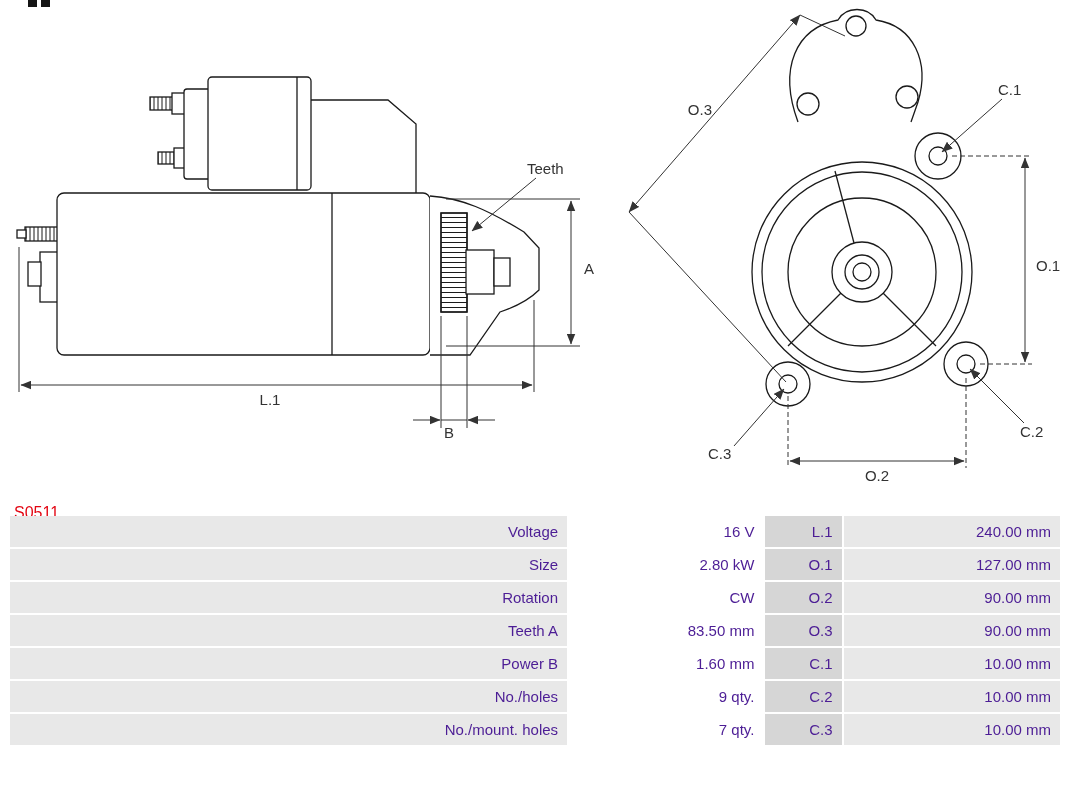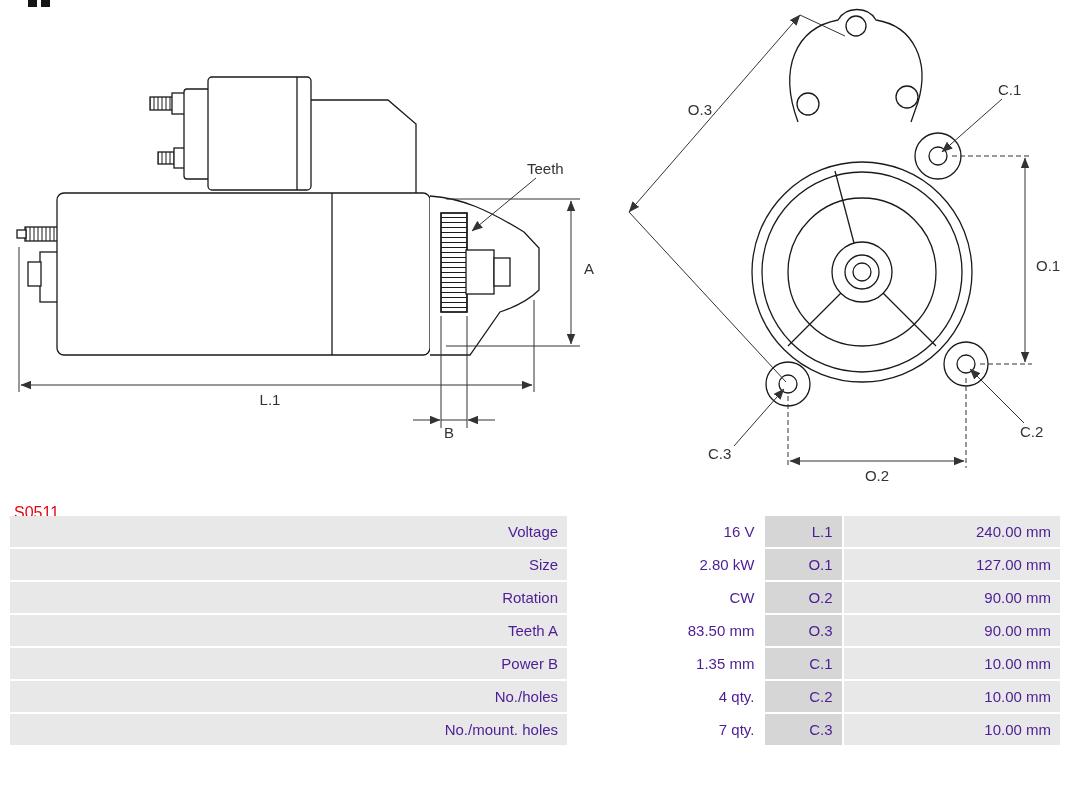--- a/index.html
+++ b/index.html
@@ -181,27 +181,27 @@
         <td class="c4">90.00 mm</td>
       </tr>
       <tr>
         <td class="c1">Teeth A</td>
         <td class="c2">83.50 mm</td>
         <td class="c3">O.3</td>
         <td class="c4">90.00 mm</td>
       </tr>
       <tr>
         <td class="c1">Power B</td>
-        <td class="c2">1.35 mm</td>
+        <td class="c2">1.60 mm</td>
         <td class="c3">C.1</td>
         <td class="c4">10.00 mm</td>
       </tr>
       <tr>
         <td class="c1">No./holes</td>
-        <td class="c2">4 qty.</td>
+        <td class="c2">9 qty.</td>
         <td class="c3">C.2</td>
         <td class="c4">10.00 mm</td>
       </tr>
       <tr>
         <td class="c1">No./mount. holes</td>
         <td class="c2">7 qty.</td>
         <td class="c3">C.3</td>
         <td class="c4">10.00 mm</td>
       </tr>
     </tbody>

